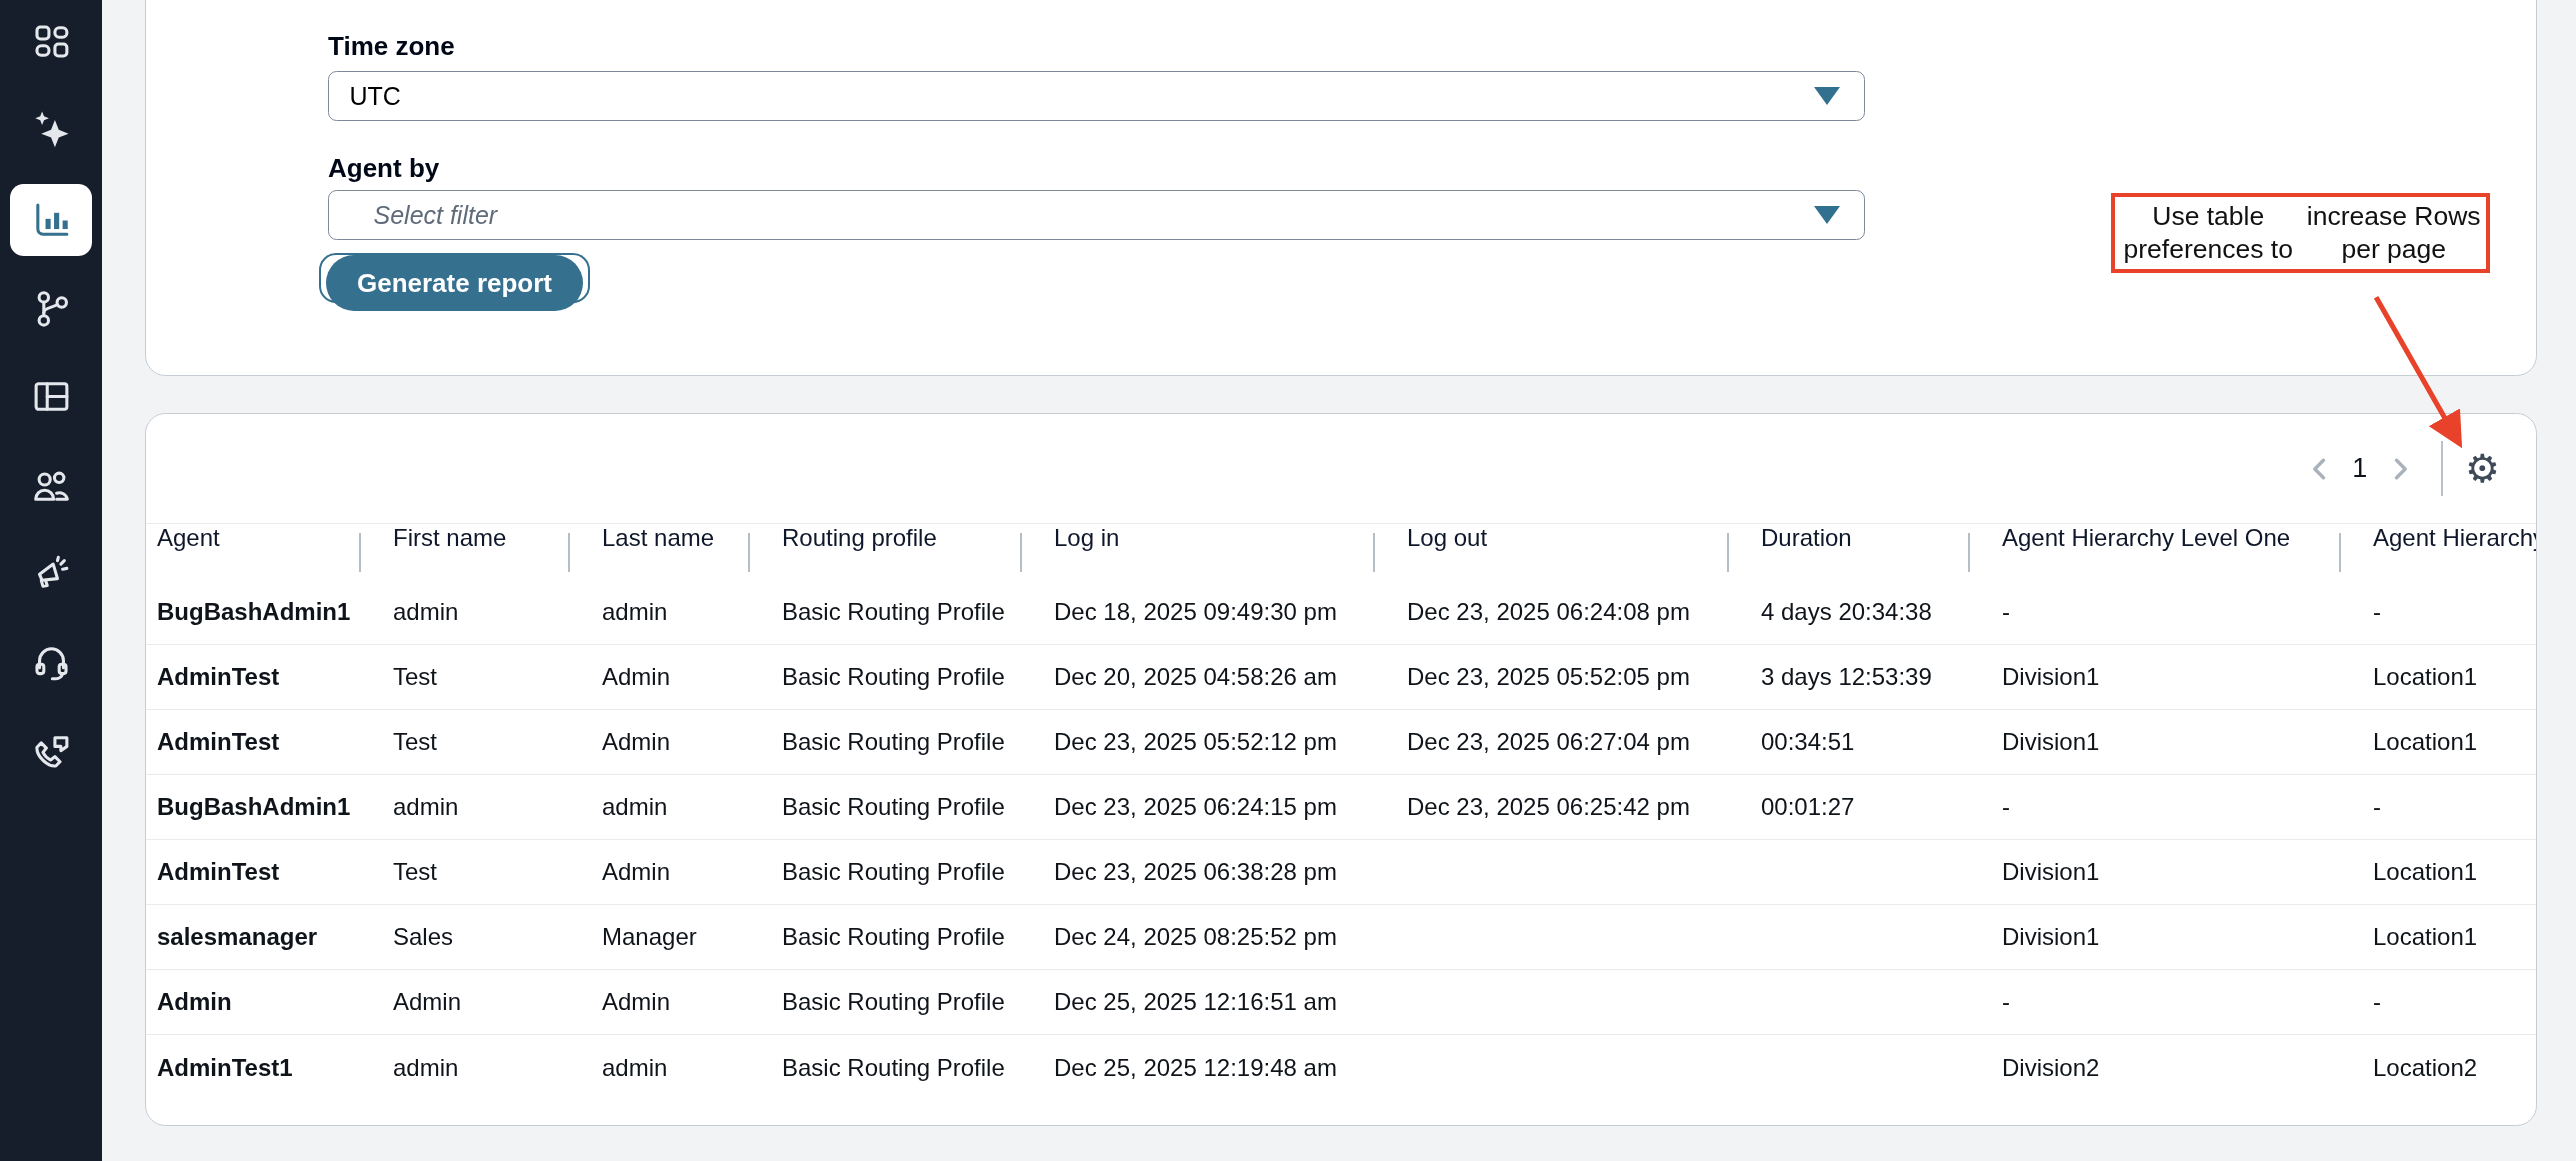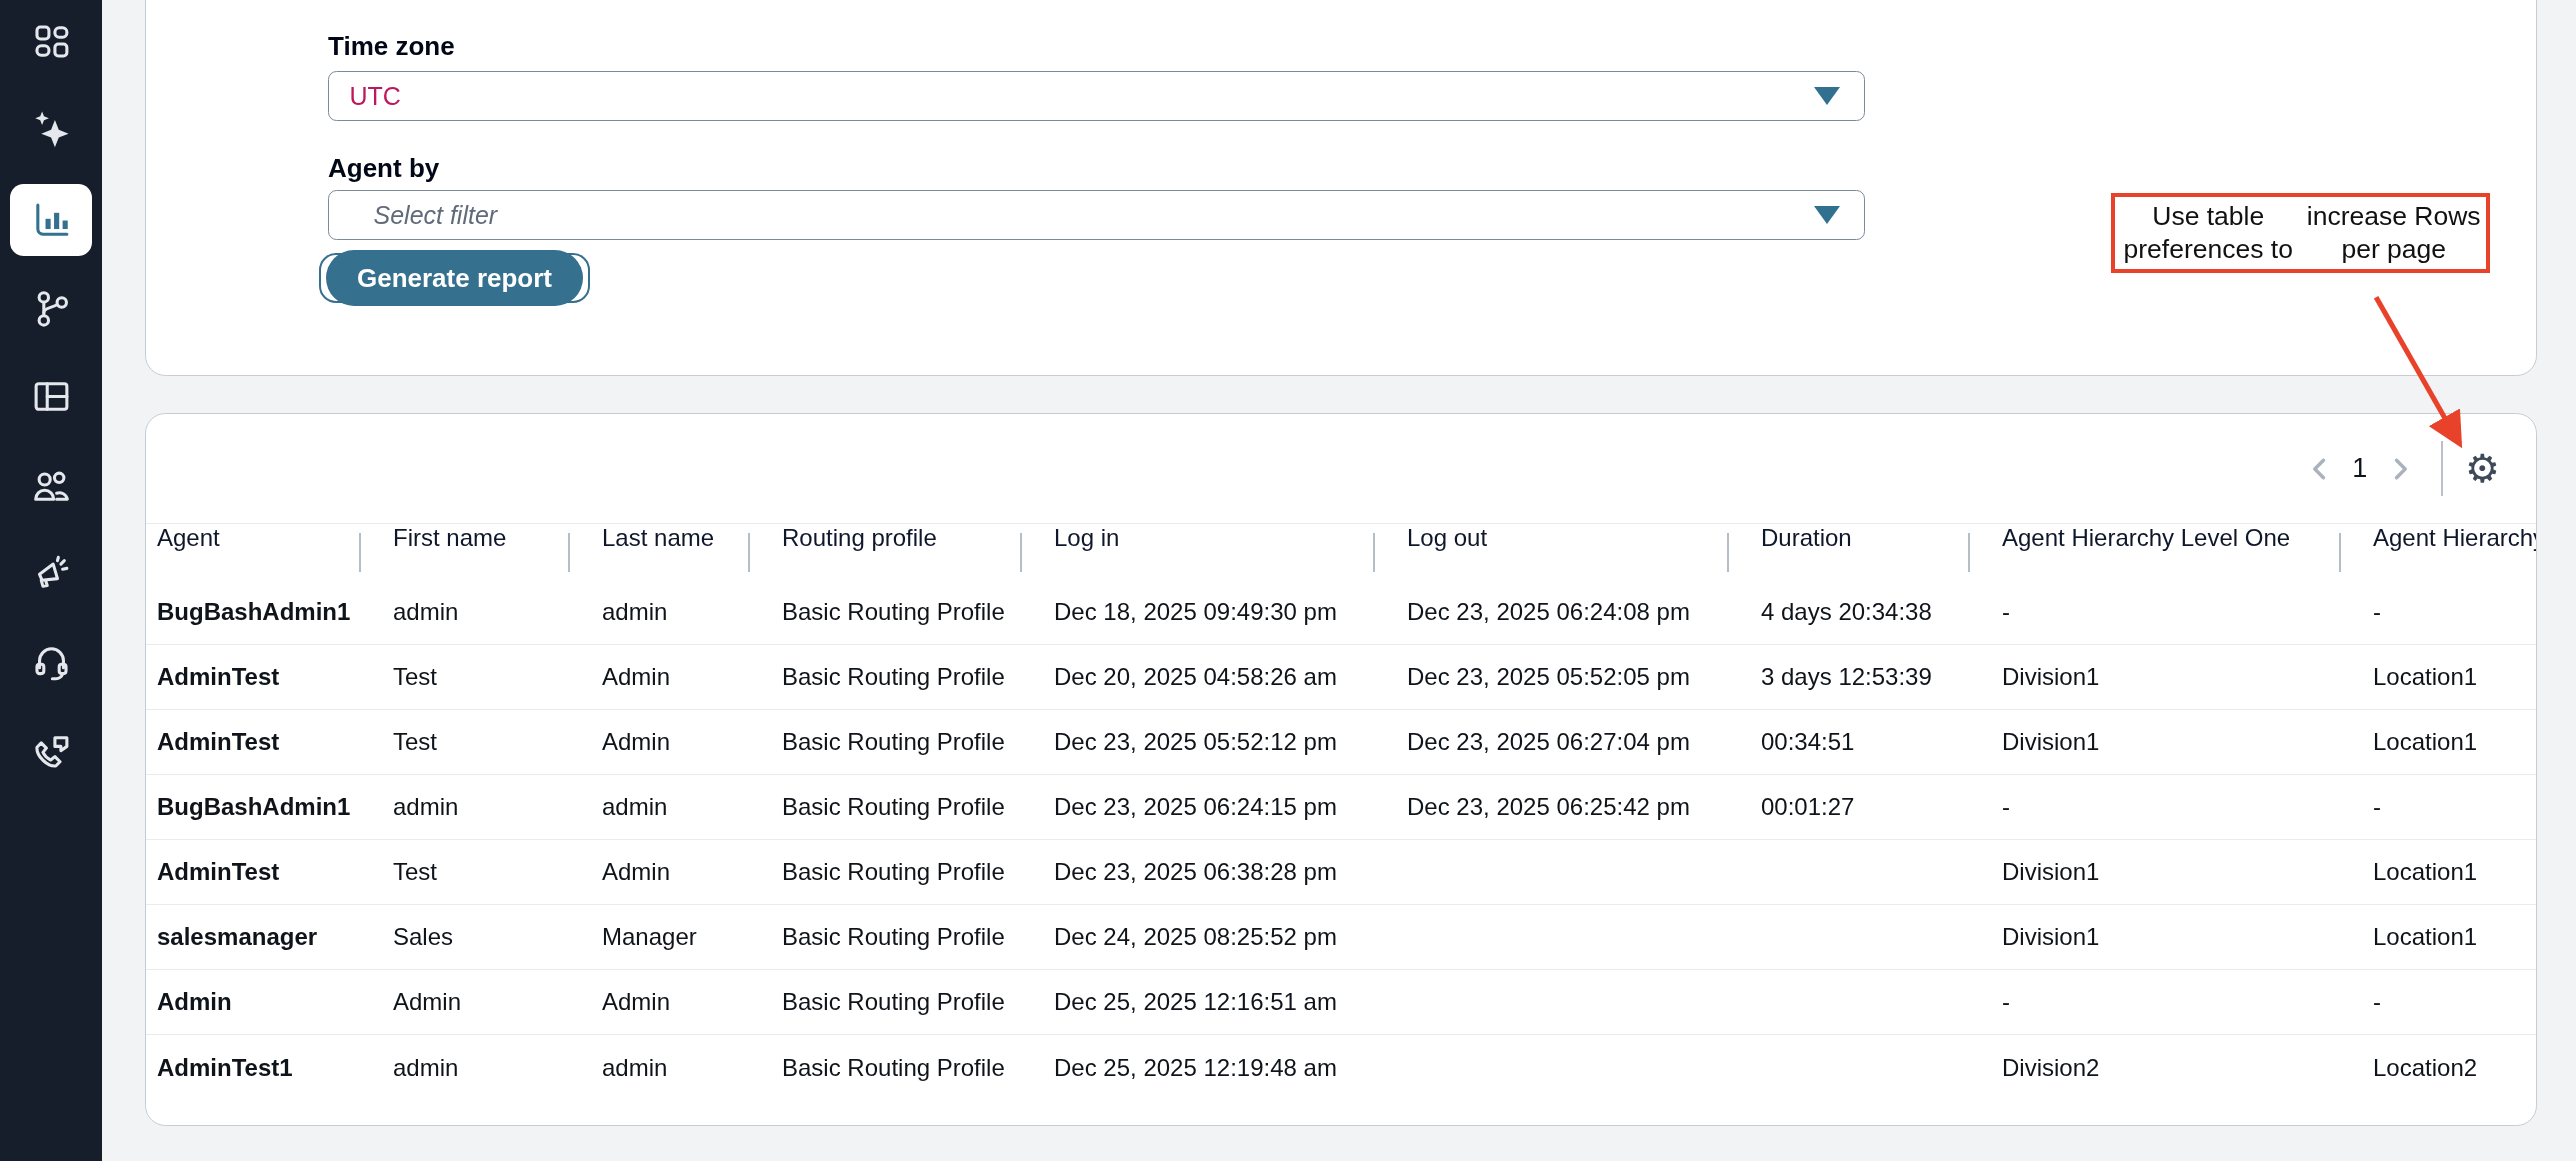--- a/index.html
+++ b/index.html
@@ -38,30 +38,30 @@
 
   
   .field-label {
     position:absolute; left:182px; font-size:26px; font-weight:bold; color:#000716;
   }
   .select-box {
     position:absolute; left:182px; width:1537px; height:50px;
     border:1.7px solid #7d8998; border-radius:8.5px; background:#fff;
     display:flex; align-items:center; padding:0 24px 0 20.5px; cursor:pointer;
   }
-  .select-value { font-size:25px; color:#be185d; flex:1; }
+  .select-value { font-size:25px; color:#000000; flex:1; }
   .select-value.placeholder { font-style:italic; color:#5f6b7a;margin-left:24px; }
   .caret {
     width:0; height:0; border-left:13.7px solid transparent; border-right:13.7px solid transparent;
     border-top:18px solid #31708f;
   }
   #generate-btn-ring {
     position:absolute; left:173px; top:278px; width:271px; height:50px;
     border:2.6px solid #35708E; border-radius:17px; background:#fff;
-    display:flex; align-items:center; justify-content:center;
+    display:flex; justify-content:center;
   }
   #generate-btn {
     width:257px; height:56px; border:none; border-radius:28px; background:#35708E;
     color:#ffffff; font-size:26px; font-weight:bold; font-family:"Liberation Sans",sans-serif;
     cursor:pointer;
   }
 
   
   #toolbar {
     position:relative; height:110px; border-bottom:1.7px solid #e9ebed;

